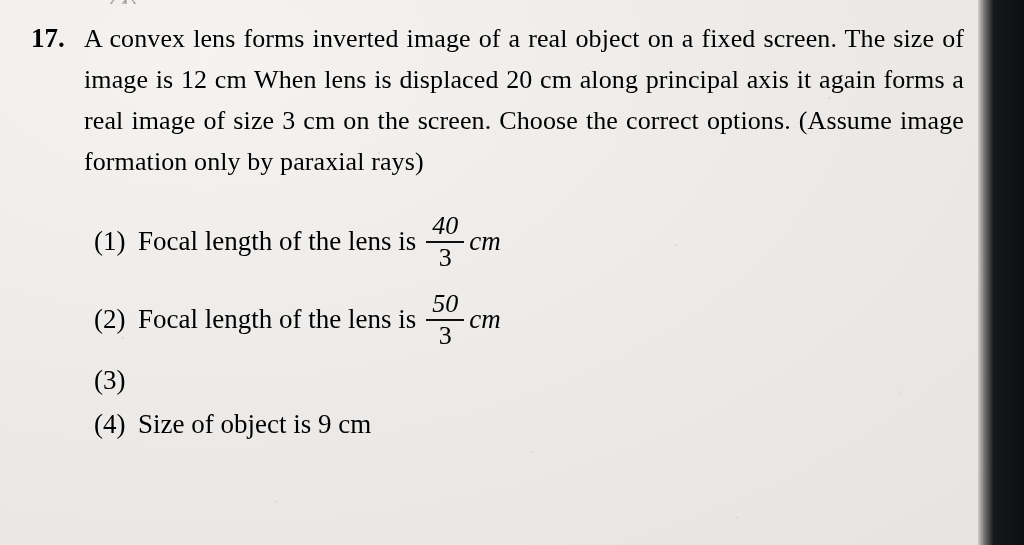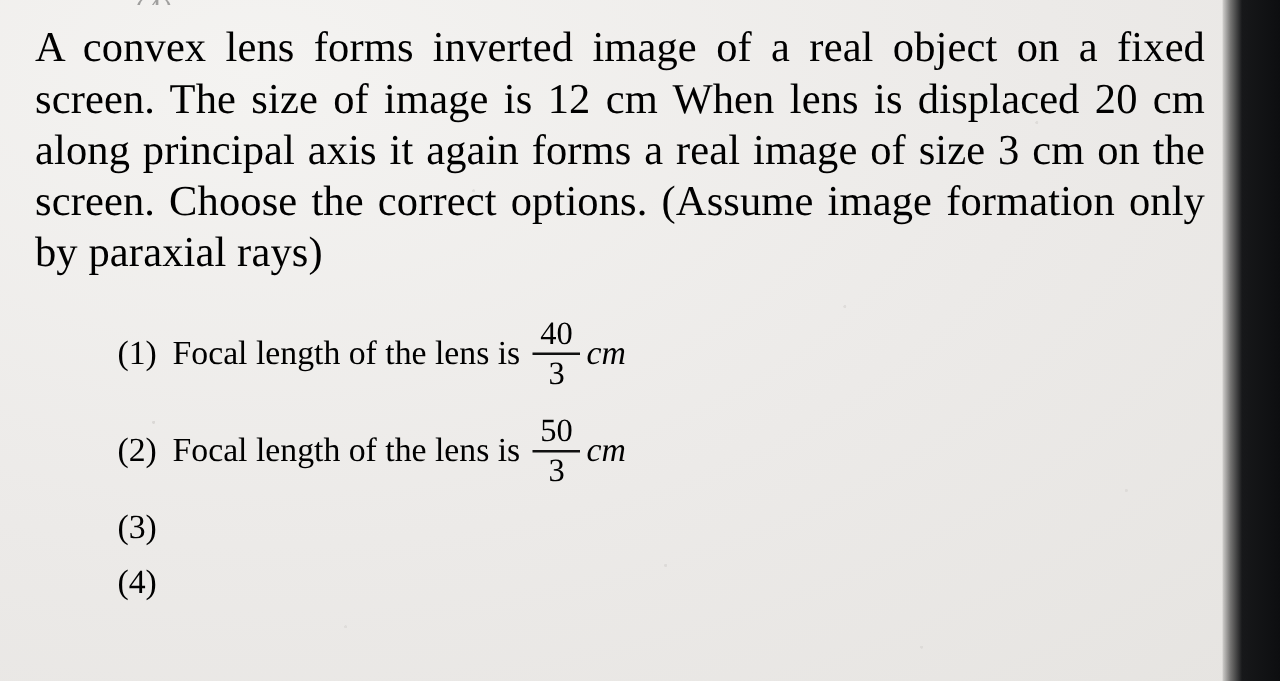--- a/index.html
+++ b/index.html
@@ -76,21 +76,21 @@
     font-size: 27px;
     line-height: 41px;
     width: 56px;
     flex: 0 0 56px;
     text-align: left;
     padding-left: 3px;
     box-sizing: border-box;
   }
   .q-body {
     flex: 1 1 auto;
-    font-size: 34px;
+    font-size: 26px;
     line-height: 41px;
     text-align: justify;
     text-justify: inter-word;
     padding-right: 4px;
     letter-spacing: .1px;
   }
 
   .options {
     margin-top: 22px;
     padding-left: 66px;
@@ -117,20 +117,21 @@
     flex-direction: column;
     align-items: center;
     justify-content: center;
     vertical-align: middle;
     margin: 0 3px 0 10px;
     line-height: 1;
     position: relative;
     top: 1px;
   }
   .frac .num {
+    font-style: italic;
     font-size: 26px;
     padding: 0 2px 2px 2px;
   }
   .frac .bar {
     width: 100%;
     min-width: 38px;
     height: 2px;
     background: #111;
   }
   .frac .den {
@@ -151,20 +152,21 @@
 
 <div class="page">
 
   <div class="grain"></div>
 
   <div class="cut-top">(4)</div>
 
   <div class="content">
 
     <div class="question">
+      <div class="q-number">17.</div>
       <div class="q-body">A convex lens forms inverted image of a real object on a fixed screen. The size of image is 12 cm When lens is displaced 20 cm along principal axis it again forms a real image of size 3 cm on the screen. Choose the correct options. (Assume image formation only by paraxial rays)</div>
     </div>
 
     <div class="options">
 
       <div class="option with-frac">
         <span class="opt-label">(1)</span>
         <span class="opt-row-inner">
           <span class="opt-text">Focal length of the lens is</span>
           <span class="frac">
@@ -188,19 +190,20 @@
           <span class="unit">cm</span>
         </span>
       </div>
 
       <div class="option">
         <span class="opt-label">(3)</span>
       </div>
 
       <div class="option">
         <span class="opt-label">(4)</span>
+        <span class="opt-text">Size of object is 9 cm</span>
       </div>
 
     </div>
   </div>
 
   <div class="right-gutter"></div>
 </div>
 
 </body></html>

